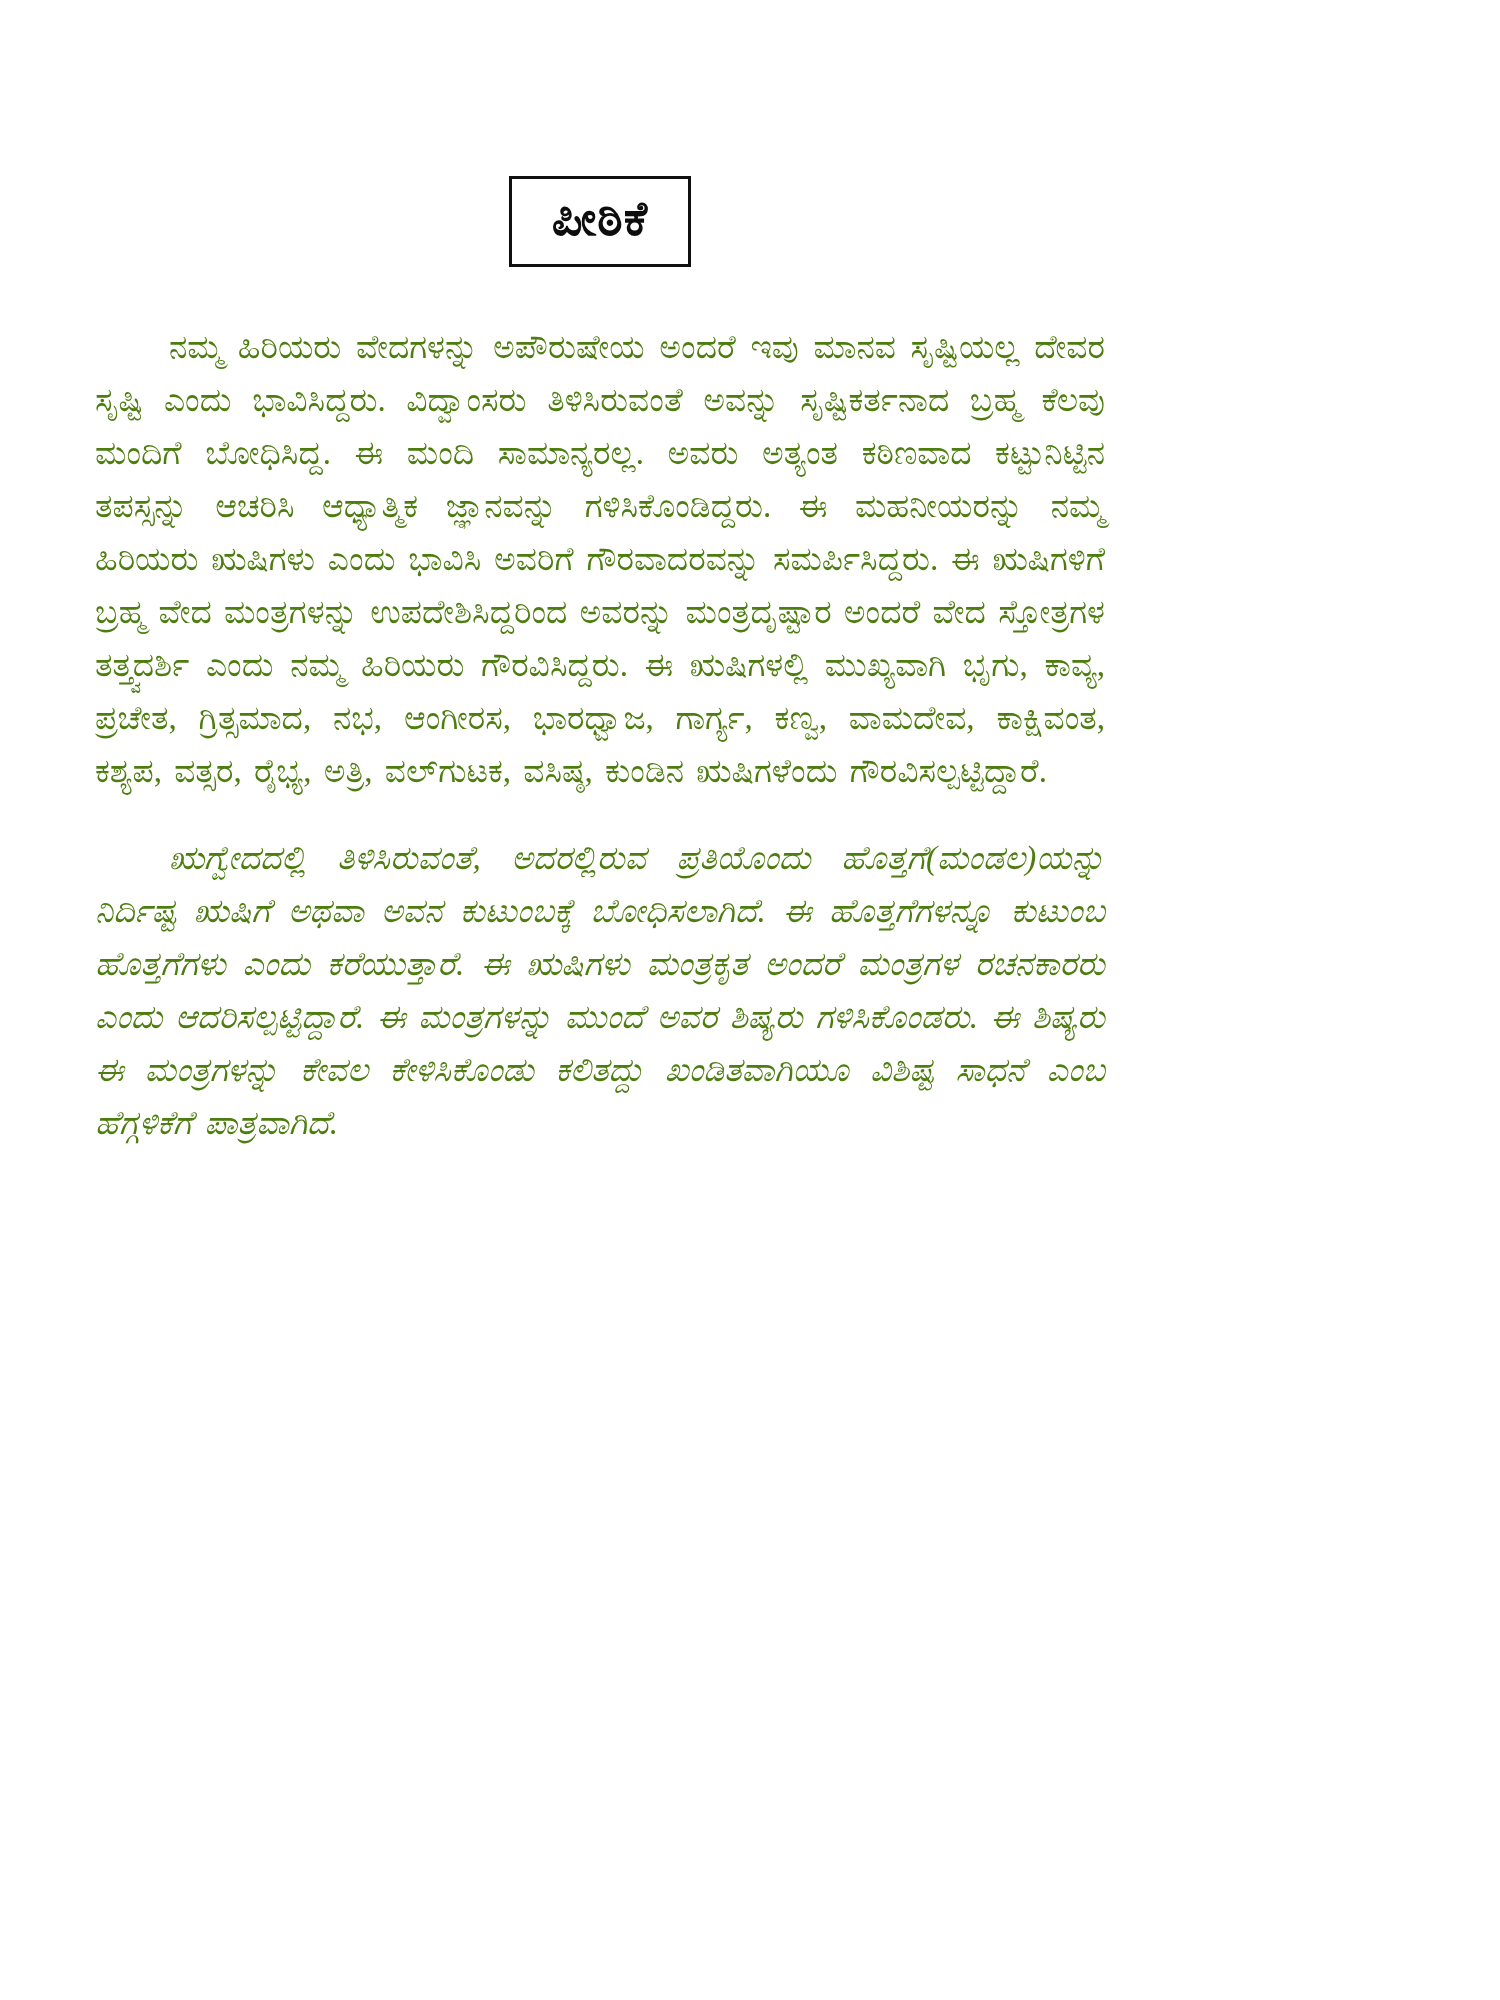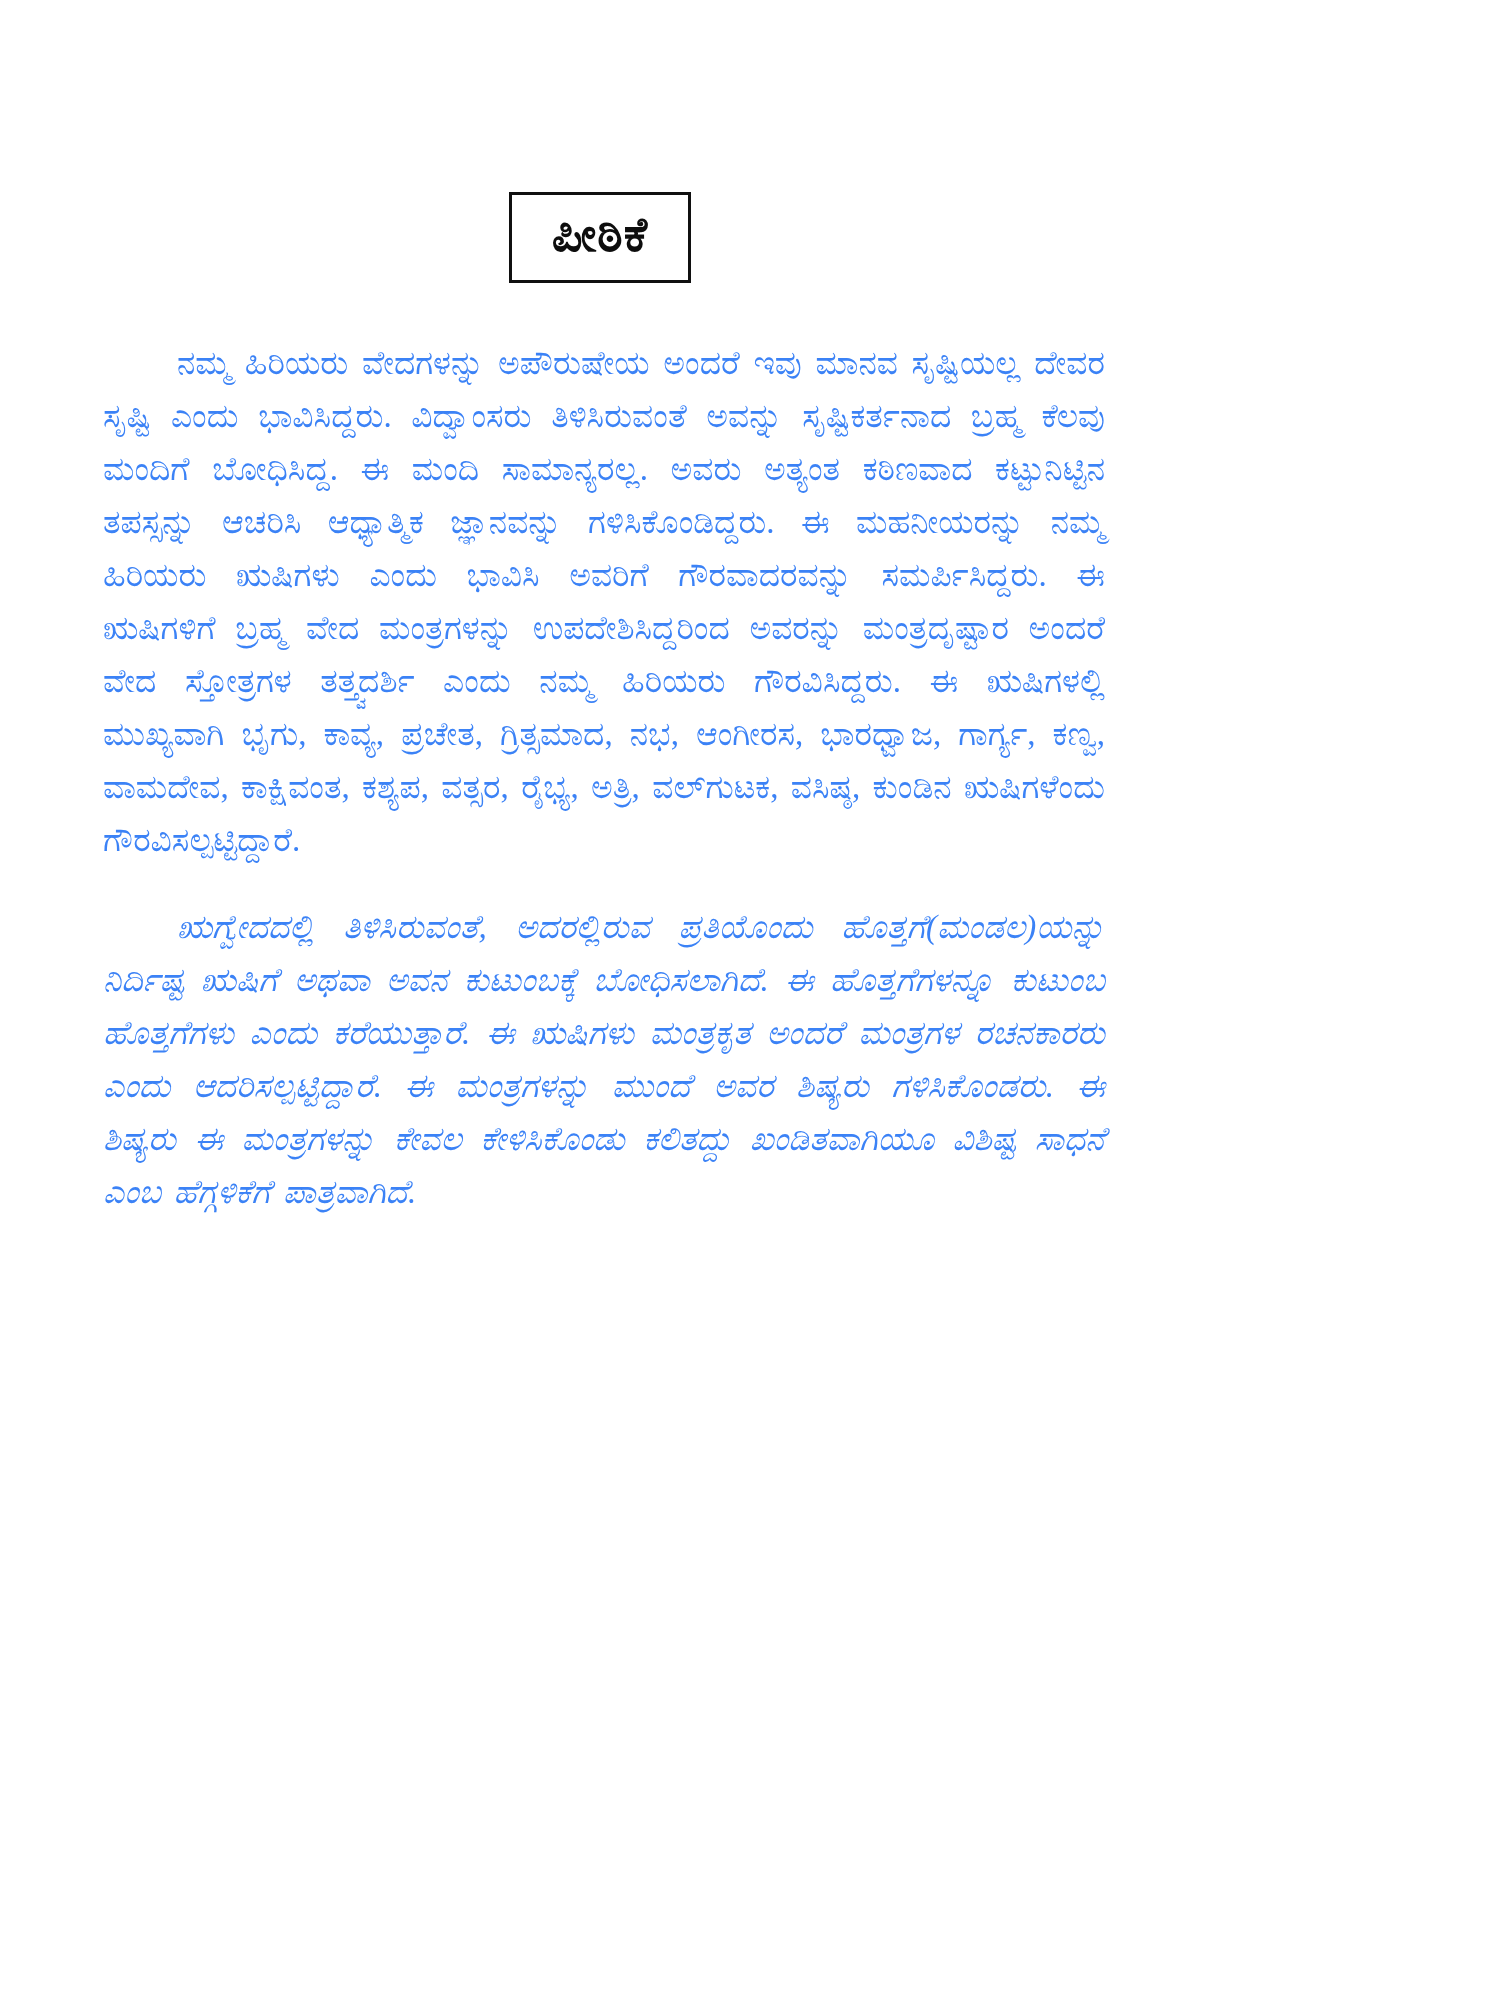--- a/index.html
+++ b/index.html
@@ -16,21 +16,21 @@
   .page {
     position: relative;
     width: 1500px;
     height: 2000px;
     background: #ffffff;
     overflow: hidden;
   }
   .content {
     position: absolute;
     left: 95px;
-    top: 192px;
+    top: 176px;
     width: 1010px;
   }
   .title-box {
     display: table;
     margin: 0 auto 54px auto;
     border: 3px solid #101010;
     padding: 12px 40px 16px 40px;
     background: #ffffff;
   }
   .title-text {
@@ -39,22 +39,22 @@
     letter-spacing: 1px;
     color: #0d0d0d;
     white-space: nowrap;
   }
   .para {
     font-size: 33px;
     line-height: 53px;
     text-align: justify;
     text-justify: inter-word;
     text-indent: 74px;
-    margin: 0 0 34px 8px;
-    color: #3b82f6;
+    margin: 0 0 34px 0;
+    color: #4d7c0f;
     word-spacing: 4px;
   }
   .para:last-child {
     margin-bottom: 0;
     font-style: italic;
   }
 </style>
 </head>
 <body>
 

